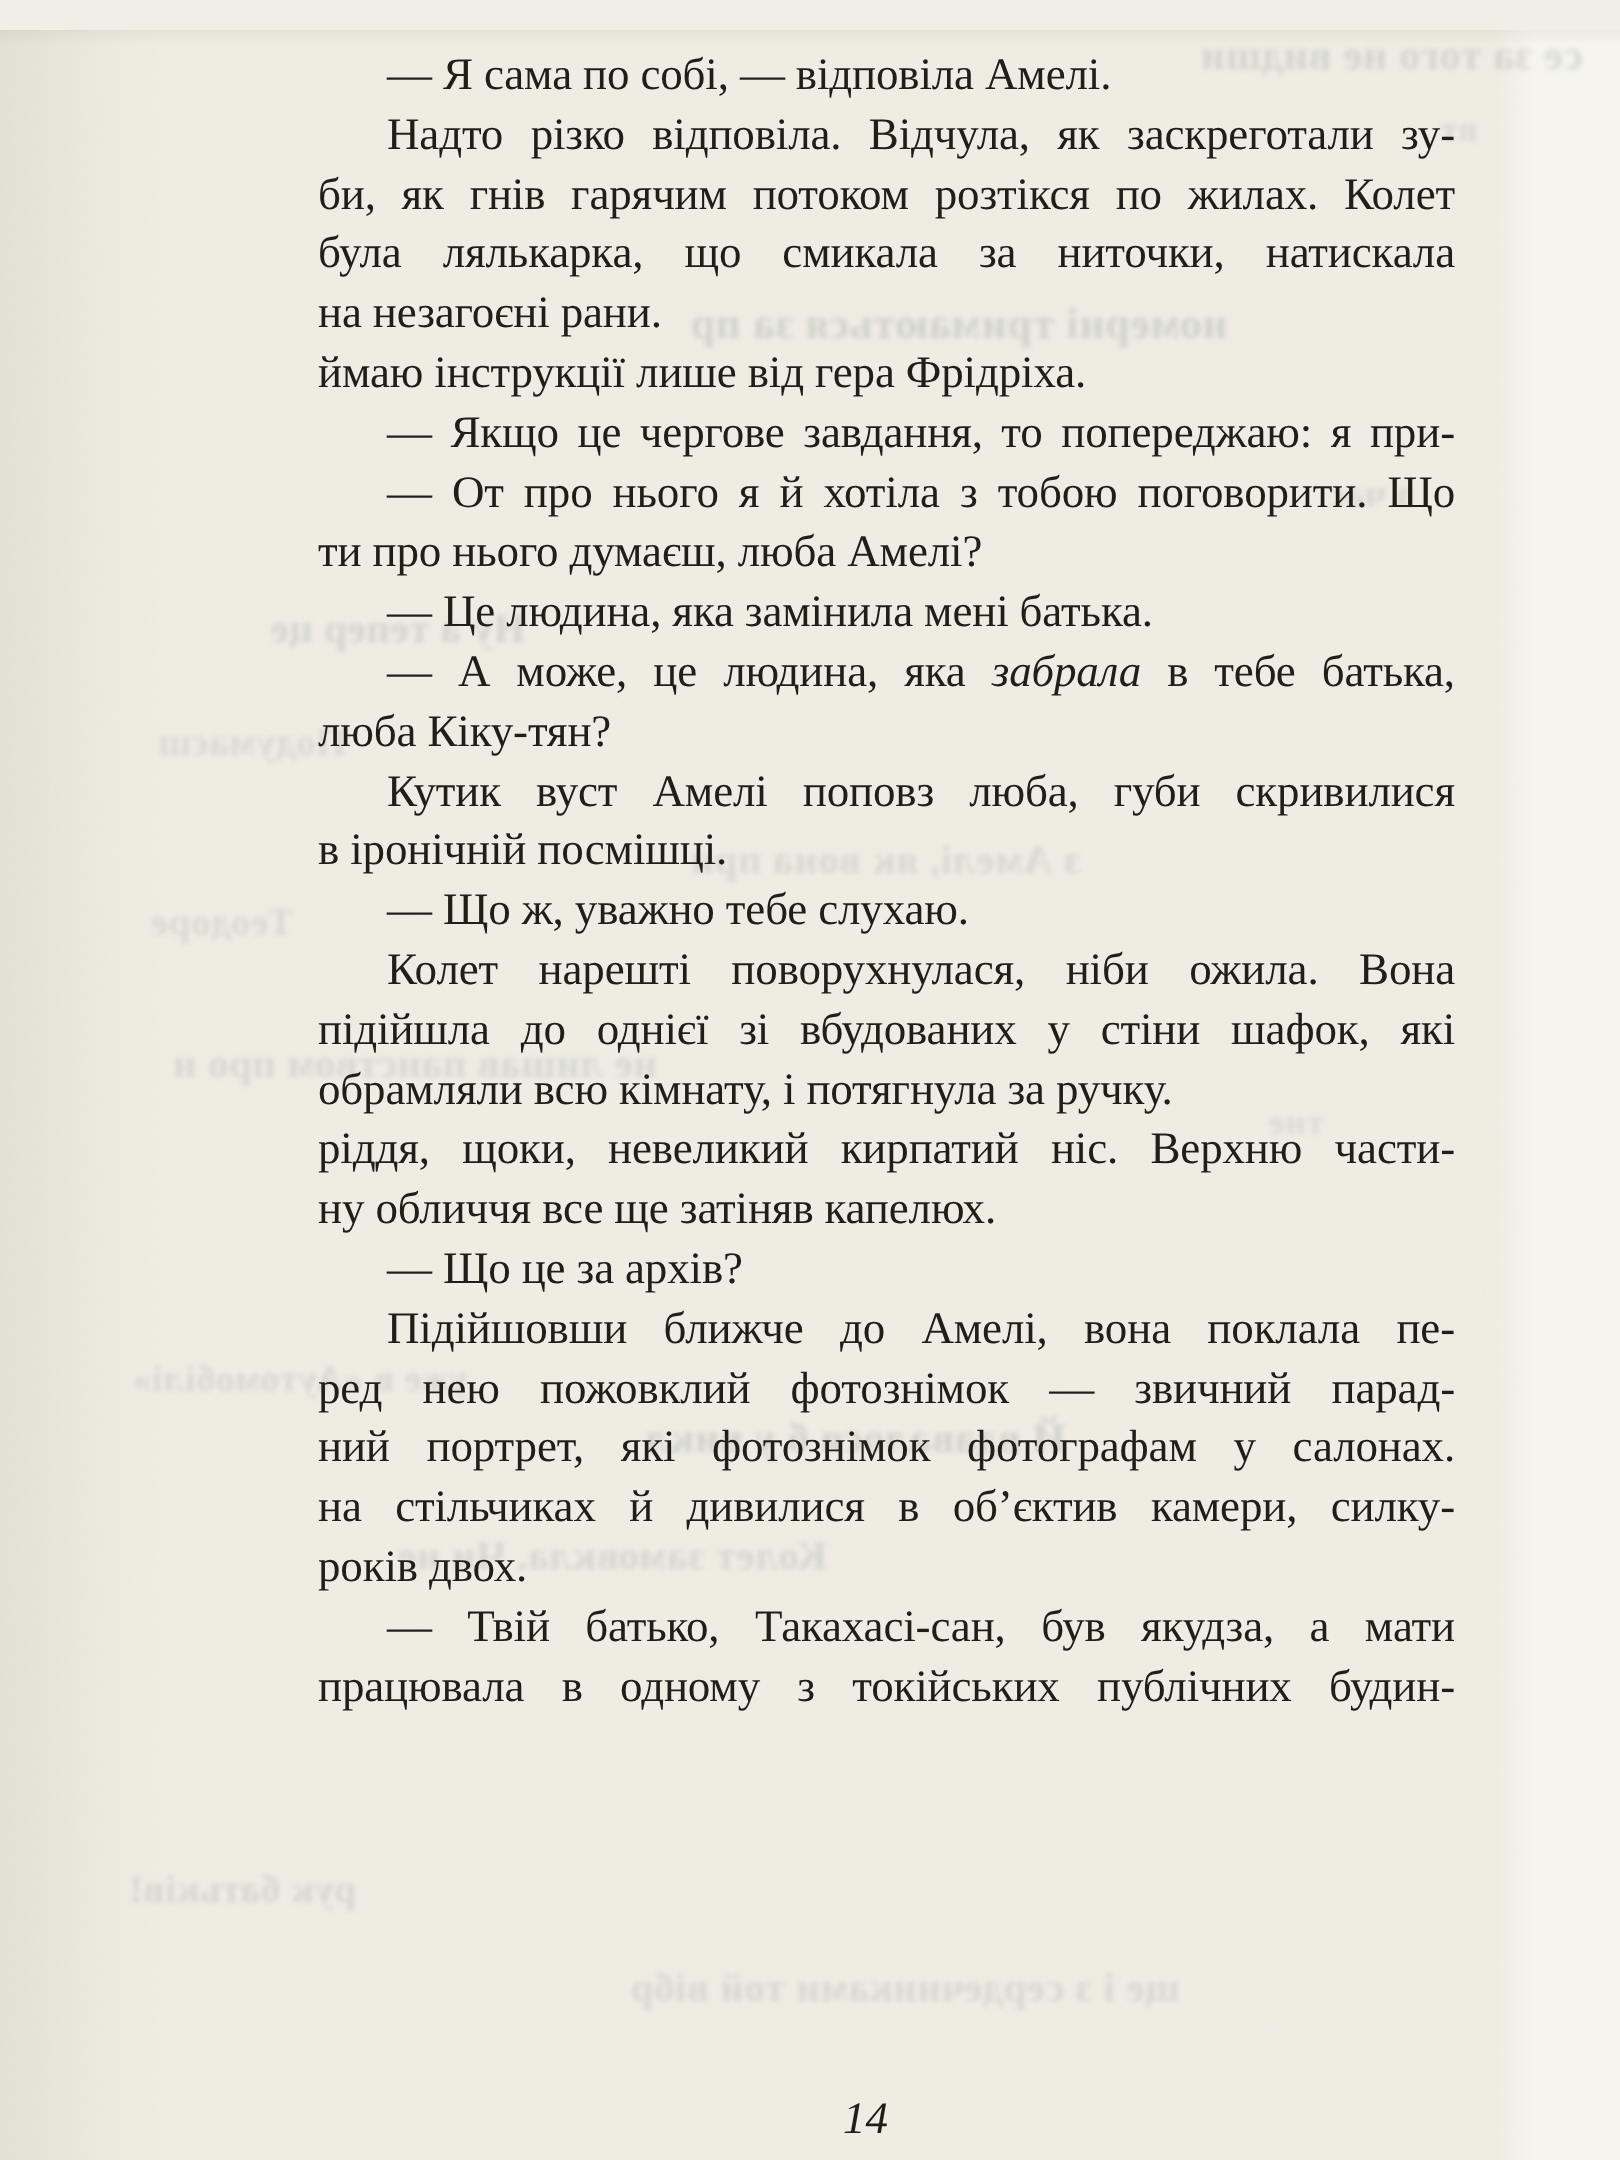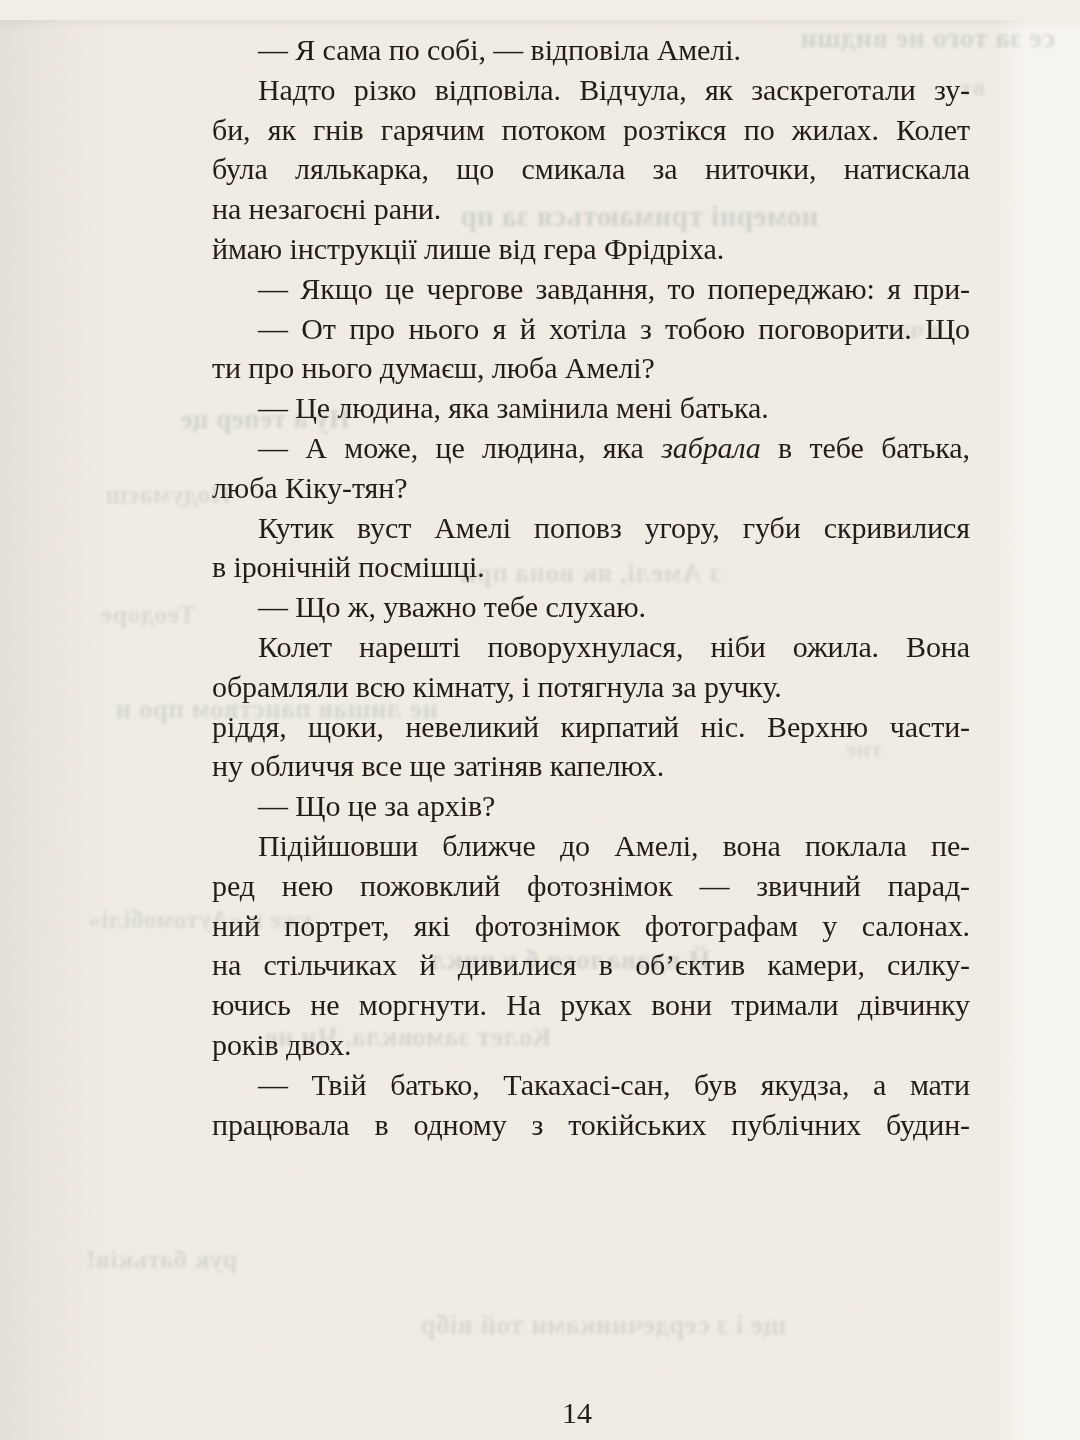--- a/index.html
+++ b/index.html
@@ -60,21 +60,21 @@
     color:var(--ink);
     letter-spacing:-0.1px;
     white-space:normal;
   }
   .line.just{text-align:justify;text-align-last:justify;}
   .line.end{text-align:left;text-align-last:left;}
   .line.indent{text-indent:46px;}
   .line i{}
   .page-number{
     position:absolute;left:212px;top:1376px;width:730px;z-index:4;
-    text-align:center;font-size:30px;color:var(--ink);
+    text-align:center;font-size:30px;color:var(--ink);font-style:italic;
   }
 </style>
 </head>
 <body>
 
 <div class="page">
 
   <svg class="grain" xmlns="http://www.w3.org/2000/svg">
     <filter id="g">
       <feTurbulence type="fractalNoise" baseFrequency="0.9" numOctaves="2" stitchTiles="stitch"></feTurbulence>
@@ -111,33 +111,33 @@
       <div class="line just">би, як гнів гарячим потоком розтікся по жилах. Колет</div>
       <div class="line just">була лялькарка, що смикала за ниточки, натискала</div>
       <div class="line end">на незагоєні рани.</div>
       <div class="line end">ймаю інструкції лише від гера Фрідріха.</div>
       <div class="line indent just">— Якщо це чергове завдання, то попереджаю: я при-</div>
       <div class="line indent just">— От про нього я й хотіла з тобою поговорити. Що</div>
       <div class="line end">ти про нього думаєш, люба Амелі?</div>
       <div class="line indent end">— Це людина, яка замінила мені батька.</div>
       <div class="line indent just">— А може, це людина, яка <i>забрала</i> в тебе батька,</div>
       <div class="line end">люба Кіку-тян?</div>
-      <div class="line indent just">Кутик вуст Амелі поповз угору, губи скривилися</div>
+      <div class="line indent just">Кутик вуст Амелі поповз люба, губи скривилися</div>
       <div class="line end">в іронічній посмішці.</div>
       <div class="line indent end">— Що ж, уважно тебе слухаю.</div>
       <div class="line indent just">Колет нарешті поворухнулася, ніби ожила. Вона</div>
+      <div class="line just">підійшла до однієї зі вбудованих у стіни шафок, які</div>
       <div class="line end">обрамляли всю кімнату, і потягнула за ручку.</div>
       <div class="line just">ріддя, щоки, невеликий кирпатий ніс. Верхню части-</div>
       <div class="line end">ну обличчя все ще затіняв капелюх.</div>
       <div class="line indent end">— Що це за архів?</div>
       <div class="line indent just">Підійшовши ближче до Амелі, вона поклала пе-</div>
       <div class="line just">ред нею пожовклий фотознімок — звичний парад-</div>
       <div class="line just">ний портрет, які фотознімок фотографам у салонах.</div>
       <div class="line just">на стільчиках й дивилися в об’єктив камери, силку-</div>
-      <div class="line just">ючись не моргнути. На руках вони тримали дівчинку</div>
       <div class="line end">років двох.</div>
       <div class="line indent just">— Твій батько, Такахасі-сан, був якудза, а мати</div>
       <div class="line just">працювала в одному з токійських публічних будин-</div>
     </div>
 
   <div class="page-number">14</div>
 
 </div>
 
 </body></html>

